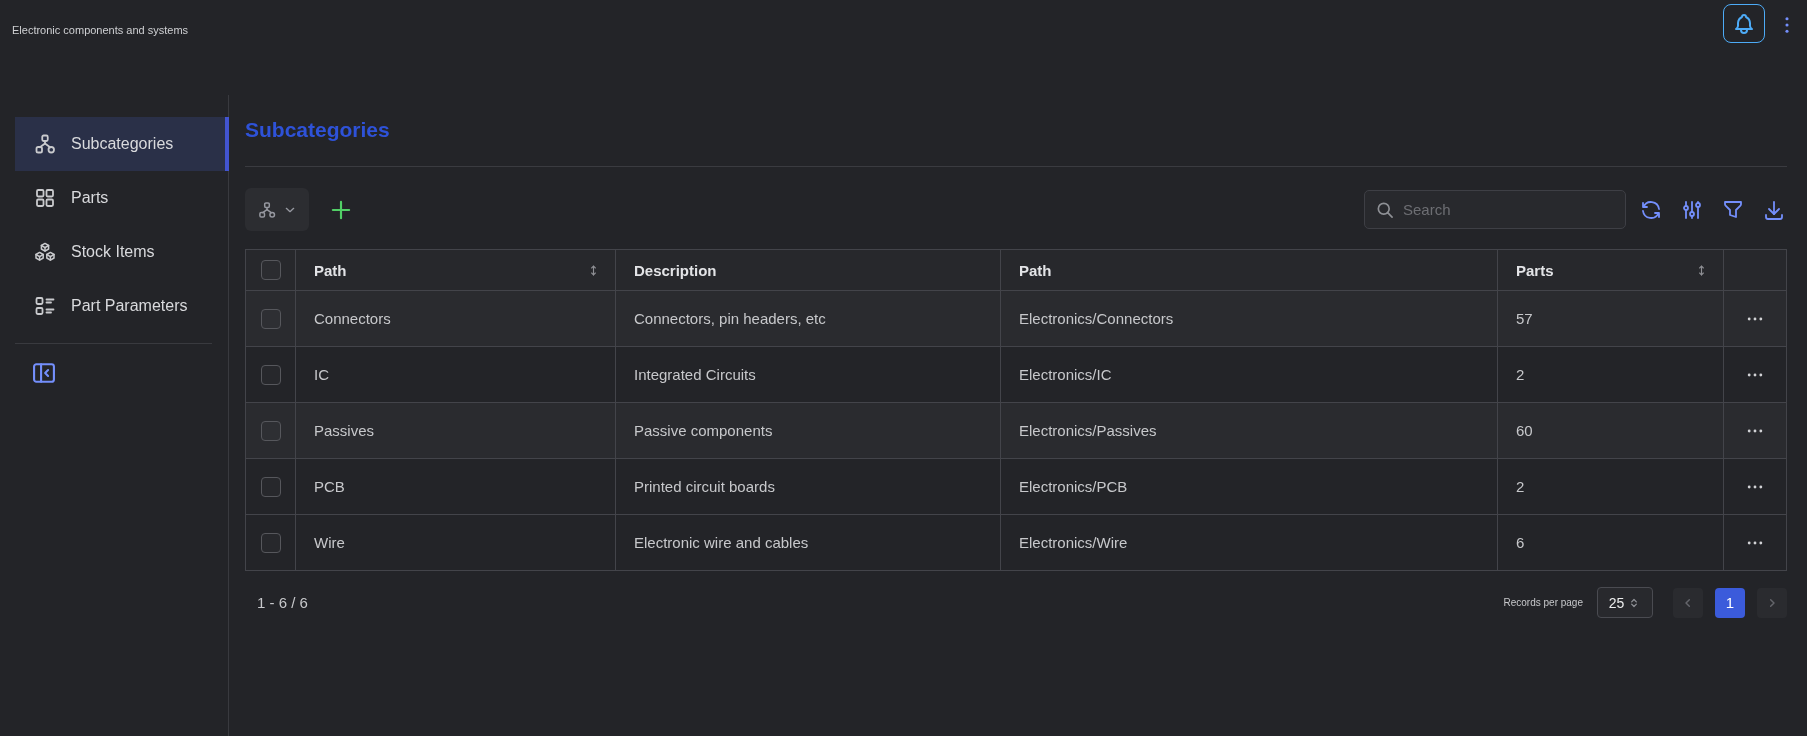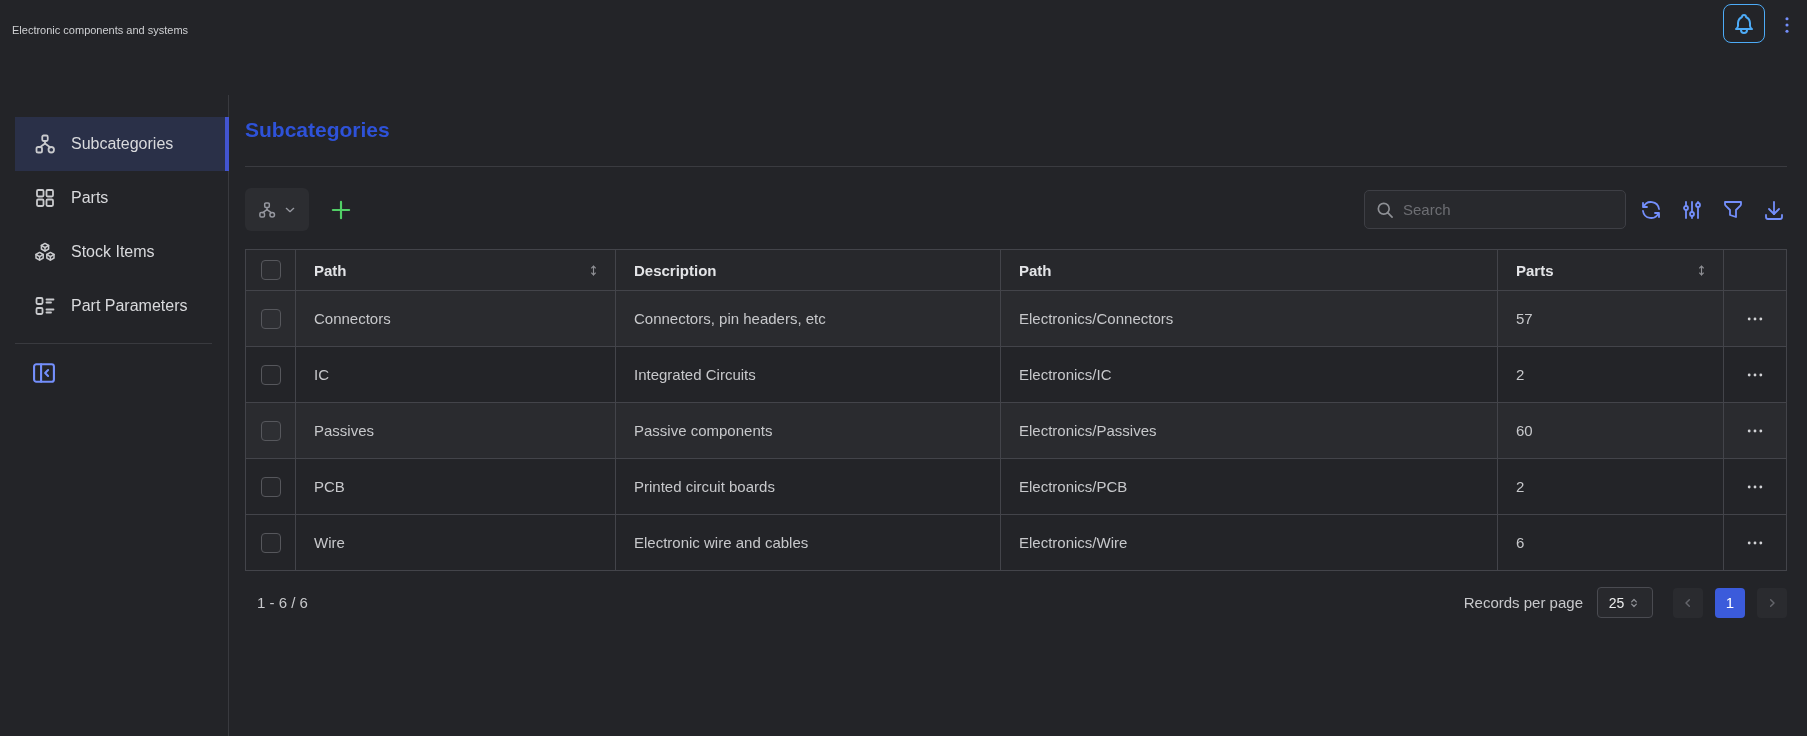--- a/index.html
+++ b/index.html
@@ -111,21 +111,21 @@
     width:20px;height:20px;border:1px solid #56575c;border-radius:4px;
     background:rgba(255,255,255,0.02);display:inline-block;vertical-align:middle;cursor:pointer;
   }
   td.actions-cell{padding:0;text-align:center;}
   .row-menu{display:inline-flex;color:#d2d3d6;cursor:pointer;vertical-align:middle;}
 
   
   .table-footer{height:63px;display:flex;align-items:center;}
   .range-label{font-size:15px;color:var(--txt);padding-left:12px;}
   .footer-spacer{flex:1;}
-  .rpp-label{font-size:15px;color:var(--txt);}
+  .rpp-label{font-size:10px;color:var(--txt);}
   .rpp-select{
     width:56px;height:31px;margin-left:14px;background:#28292d;border:1px solid #4a4b51;
     border-radius:4px;display:flex;align-items:center;justify-content:center;gap:3px;
     color:#eceded;font-size:14px;cursor:pointer;
   }
   .rpp-select .sel-icon{color:#8e9095;}
   .pager{display:flex;align-items:center;gap:12px;margin-left:20px;}
   .page-btn{
     width:30px;height:30px;border-radius:4px;border:none;background:#2a2b2f;
     display:flex;align-items:center;justify-content:center;color:#64656b;cursor:pointer;

